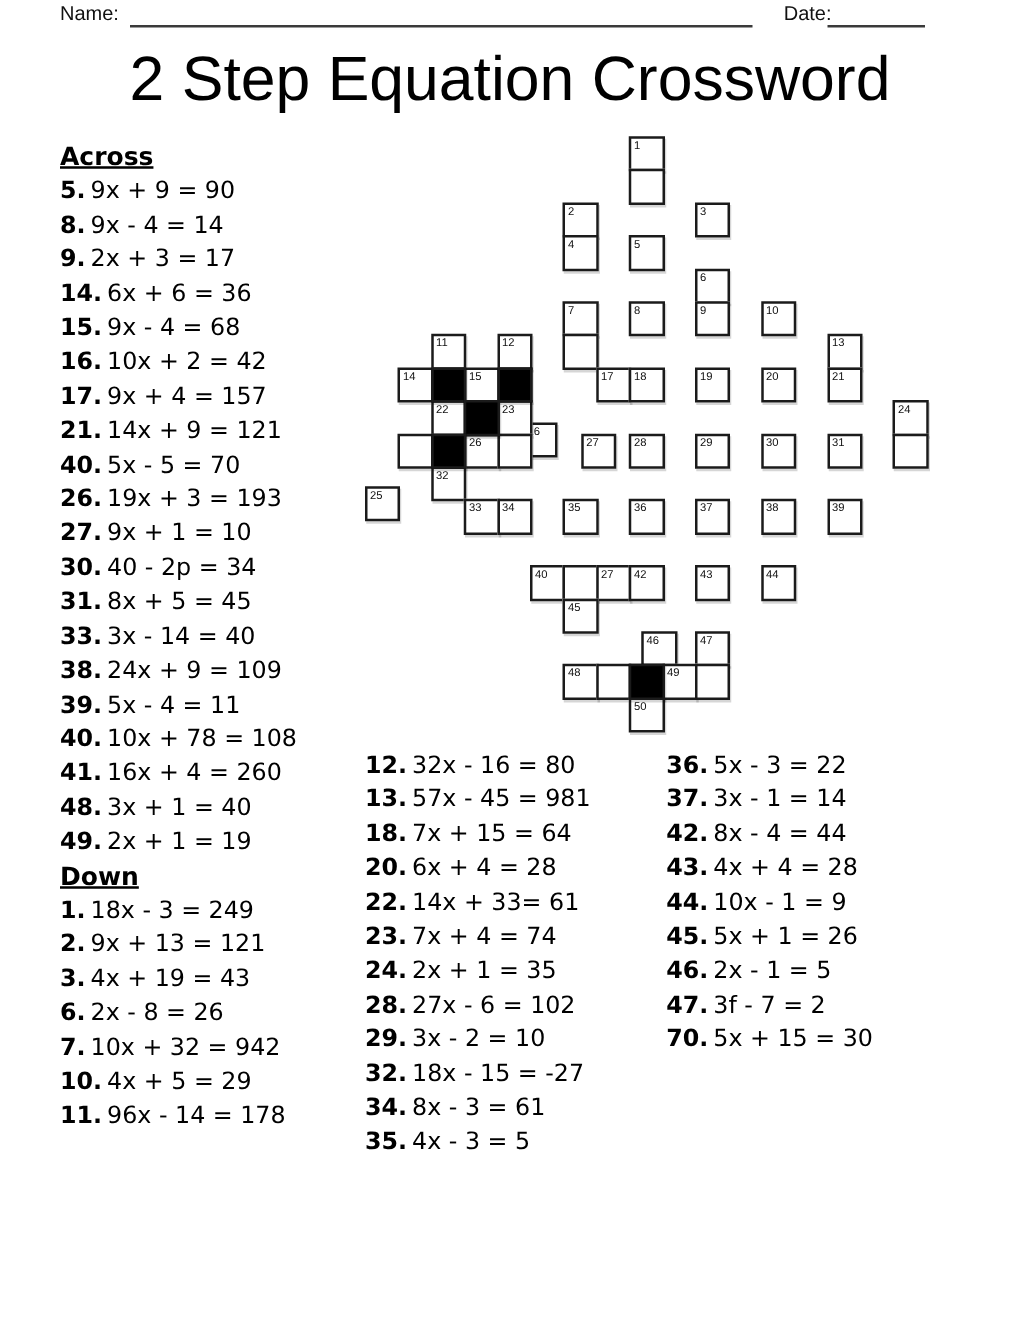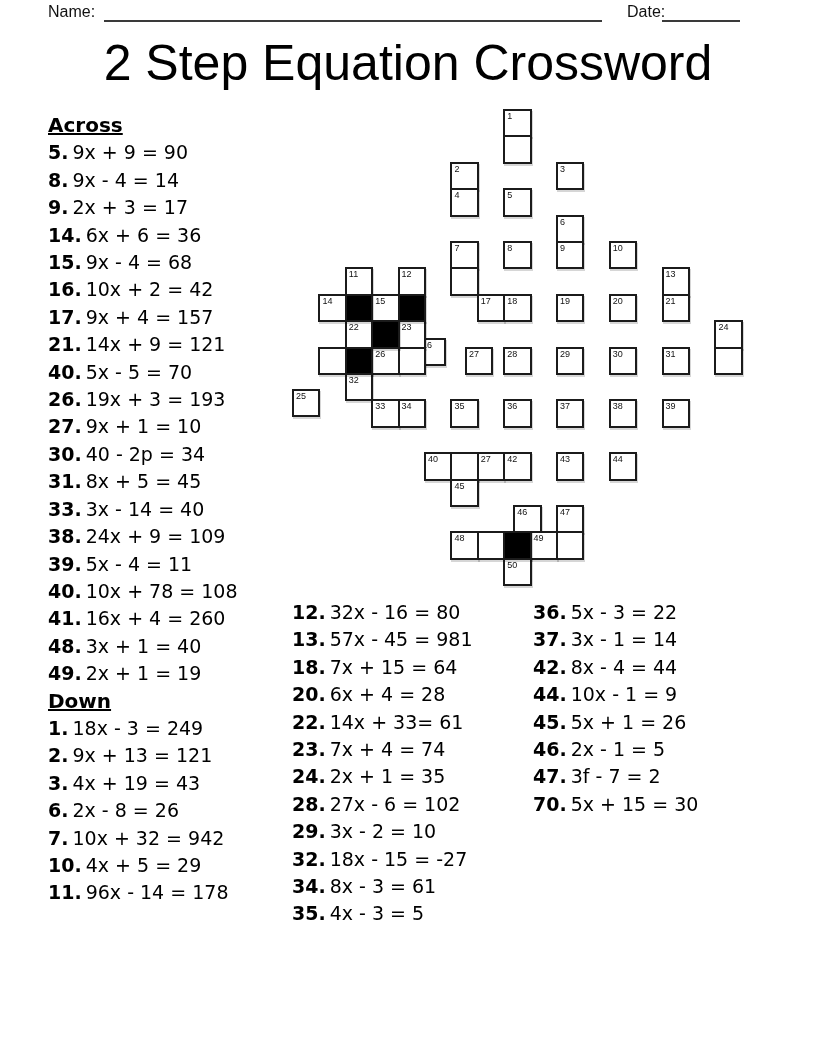--- a/index.html
+++ b/index.html
@@ -262,20 +262,21 @@
         <div class="clue"><b>34.</b>8x - 3 = 61</div>
         <div class="clue"><b>35.</b>4x - 3 = 5</div>
       </div>
   </div>
 
   <div class="clue-col" style="left:533px;top:599px;">
     <div>
         <div class="clue"><b>36.</b>5x - 3 = 22</div>
         <div class="clue"><b>37.</b>3x - 1 = 14</div>
         <div class="clue"><b>42.</b>8x - 4 = 44</div>
+        <div class="clue"><b>43.</b>4x + 4 = 28</div>
         <div class="clue"><b>44.</b>10x - 1 = 9</div>
         <div class="clue"><b>45.</b>5x + 1 = 26</div>
         <div class="clue"><b>46.</b>2x - 1 = 5</div>
         <div class="clue"><b>47.</b>3f - 7 = 2</div>
         <div class="clue"><b>70.</b>5x + 15 = 30</div>
       </div>
   </div>
 
 </div>
 

